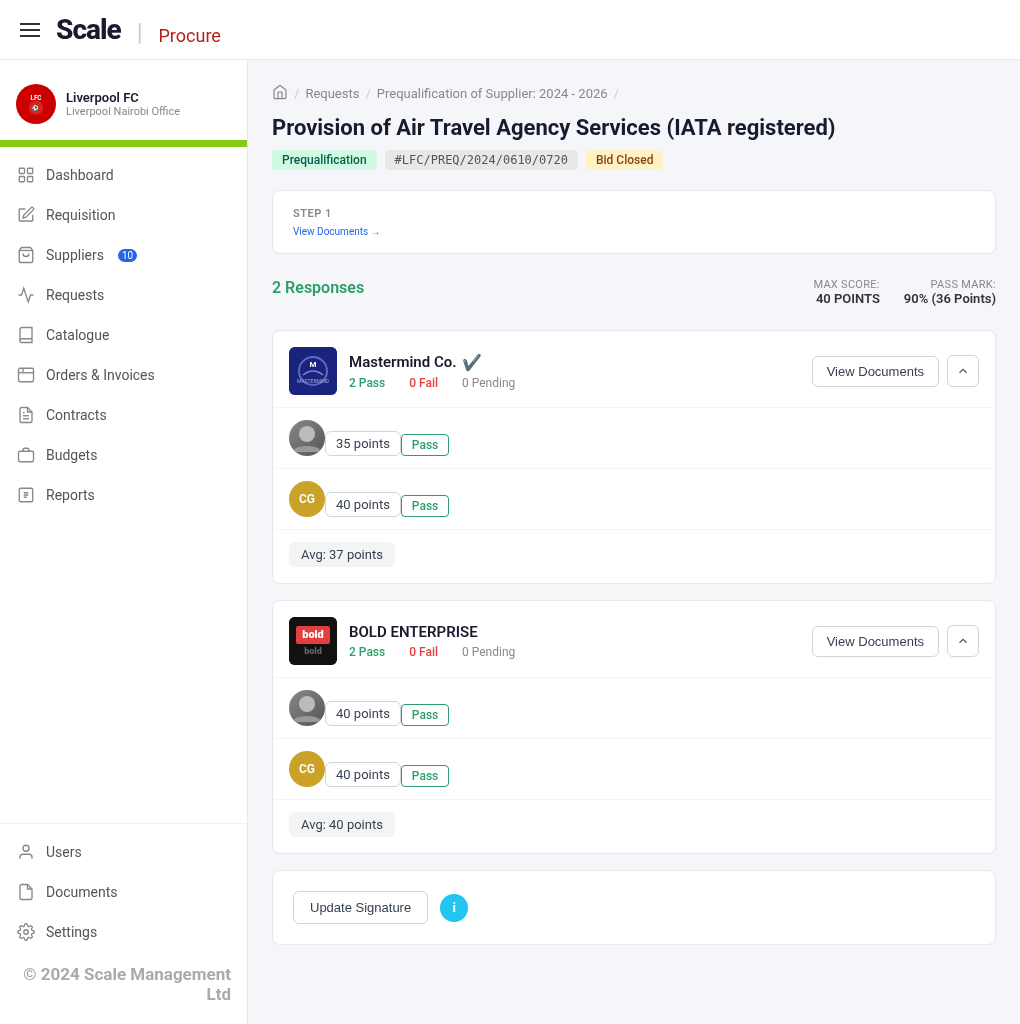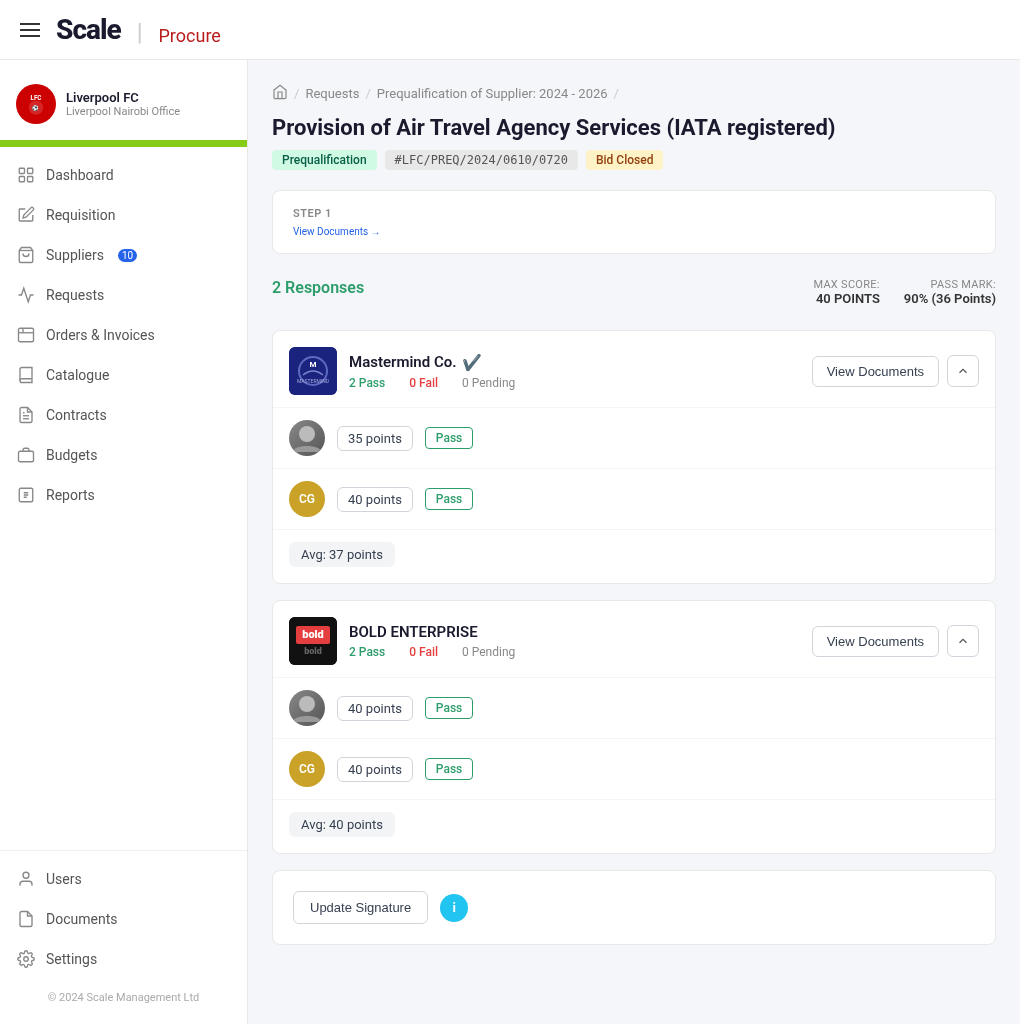--- a/index.html
+++ b/index.html
@@ -25,21 +25,21 @@
     .org-info { flex: 1; }
     .org-name { font-size: 13px; font-weight: 600; color: #1a1a2e; }
     .org-sub { font-size: 11px; color: #888; }
 
     .nav-item { display: flex; align-items: center; gap: 10px; padding: 10px 16px; cursor: pointer; color: #555; font-size: 14px; transition: background 0.15s; }
     .nav-icon { width: 20px; height: 20px; display: flex; align-items: center; justify-content: center; flex-shrink: 0; }
     .nav-badge { background: #2563eb; color: white; font-size: 10px; border-radius: 10px; padding: 1px 4px; margin-left: 4px; }
 
     .sidebar-spacer { flex: 1; }
     .sidebar-bottom { border-top: 1px solid #f0f0f0; padding-top: 8px; margin-top: 8px; }
-    .footer-text { text-align: center; font-size: 11px; color: #aaa; padding: 12px 16px 4px; }
+    .footer-text { text-align: right; font-size: 17px; color: #aaa; padding: 12px 16px 4px; font-weight: bold; }
 
     
     .content { flex: 1; overflow-y: auto; padding: 24px; background: #f5f6fa; }
 
     
     .breadcrumb { display: flex; align-items: center; gap: 6px; font-size: 13px; color: #888; margin-bottom: 12px; }
     .breadcrumb a { color: #888; text-decoration: none; }
     .breadcrumb-sep { color: #ccc; }
     .home-icon { width: 16px; height: 16px; }
 
@@ -77,21 +77,21 @@
     .verified-icon { color: #2d9e6b; font-size: 16px; }
     .supplier-stats { display: flex; gap: 24px; font-size: 12px; }
     .stat-pass { color: #2d9e6b; font-weight: 500; }
     .stat-fail { color: #e53e3e; font-weight: 500; }
     .stat-pending { color: #888; }
     .supplier-actions { display: flex; align-items: center; gap: 8px; }
     .view-docs-btn { background: #fff; border: 1px solid #d1d5db; color: #374151; padding: 7px 14px; border-radius: 6px; font-size: 13px; cursor: pointer; white-space: nowrap; }
     .collapse-btn { background: #fff; border: 1px solid #d1d5db; width: 32px; height: 32px; border-radius: 6px; display: flex; align-items: center; justify-content: center; cursor: pointer; color: #555; }
 
     
-    .evaluator-row { display: flex; align-items: center; gap: 12px; padding: 12px 16px; border-bottom: 1px solid #f5f5f5; }
+    .evaluator-row { display: flex; align-items: flex-end; padding: 12px 16px; border-bottom: 1px solid #f5f5f5; }
     .evaluator-row:last-of-type { border-bottom: none; }
     .avatar { width: 36px; height: 36px; border-radius: 50%; flex-shrink: 0; overflow: hidden; display: flex; align-items: center; justify-content: center; font-size: 12px; font-weight: 600; }
     .avatar-img { width: 36px; height: 36px; border-radius: 50%; background: #888; }
     .avatar-cg { background: #c9a227; color: white; }
     .points-badge { border: 1px solid #d1d5db; border-radius: 6px; padding: 4px 10px; font-size: 13px; color: #374151; background: #fff; }
     .pass-badge { border: 1px solid #2d9e6b; color: #2d9e6b; border-radius: 4px; padding: 3px 10px; font-size: 12px; font-weight: 500; }
 
     
     .avg-row { padding: 12px 16px 16px; }
     .avg-badge { background: #f3f4f6; border-radius: 6px; padding: 5px 12px; font-size: 13px; color: #374151; display: inline-block; }
@@ -173,35 +173,35 @@
       <span class="nav-icon">
         <svg class="icon-svg" fill="none" stroke="#888" stroke-width="1.8" viewBox="0 0 24 24">
             <path d="M22 12h-4l-3 9L9 3l-3 9H2"></path>
           </svg>
       </span>
       <span>Requests</span>
     </div>
     <div class="nav-item">
       <span class="nav-icon">
         <svg class="icon-svg" fill="none" stroke="#888" stroke-width="1.8" viewBox="0 0 24 24">
+            <path d="M4 19.5A2.5 2.5 0 016.5 17H20"></path>
+            <path d="M6.5 2H20v20H6.5A2.5 2.5 0 014 19.5v-15A2.5 2.5 0 016.5 2z"></path>
+          </svg>
+      </span>
+      <span>Catalogue</span>
+    </div>
+    <div class="nav-item">
+      <span class="nav-icon">
+        <svg class="icon-svg" fill="none" stroke="#888" stroke-width="1.8" viewBox="0 0 24 24">
             <rect x="2" y="3" width="20" height="18" rx="2"></rect>
             <line x1="2" y1="9" x2="22" y2="9"></line>
             <line x1="8" y1="3" x2="8" y2="9"></line>
           </svg>
       </span>
       <span>Orders &amp; Invoices</span>
-    </div>
-    <div class="nav-item">
-      <span class="nav-icon">
-        <svg class="icon-svg" fill="none" stroke="#888" stroke-width="1.8" viewBox="0 0 24 24">
-            <path d="M4 19.5A2.5 2.5 0 016.5 17H20"></path>
-            <path d="M6.5 2H20v20H6.5A2.5 2.5 0 014 19.5v-15A2.5 2.5 0 016.5 2z"></path>
-          </svg>
-      </span>
-      <span>Catalogue</span>
     </div>
     <div class="nav-item">
       <span class="nav-icon">
         <svg class="icon-svg" fill="none" stroke="#888" stroke-width="1.8" viewBox="0 0 24 24">
             <path d="M14 2H6a2 2 0 00-2 2v16a2 2 0 002 2h12a2 2 0 002-2V8z"></path>
             <polyline points="14 2 14 8 20 8"></polyline>
             <line x1="16" y1="13" x2="8" y2="13"></line>
             <line x1="16" y1="17" x2="8" y2="17"></line>
             <polyline points="10 9 9 9 8 9"></polyline>
           </svg>

